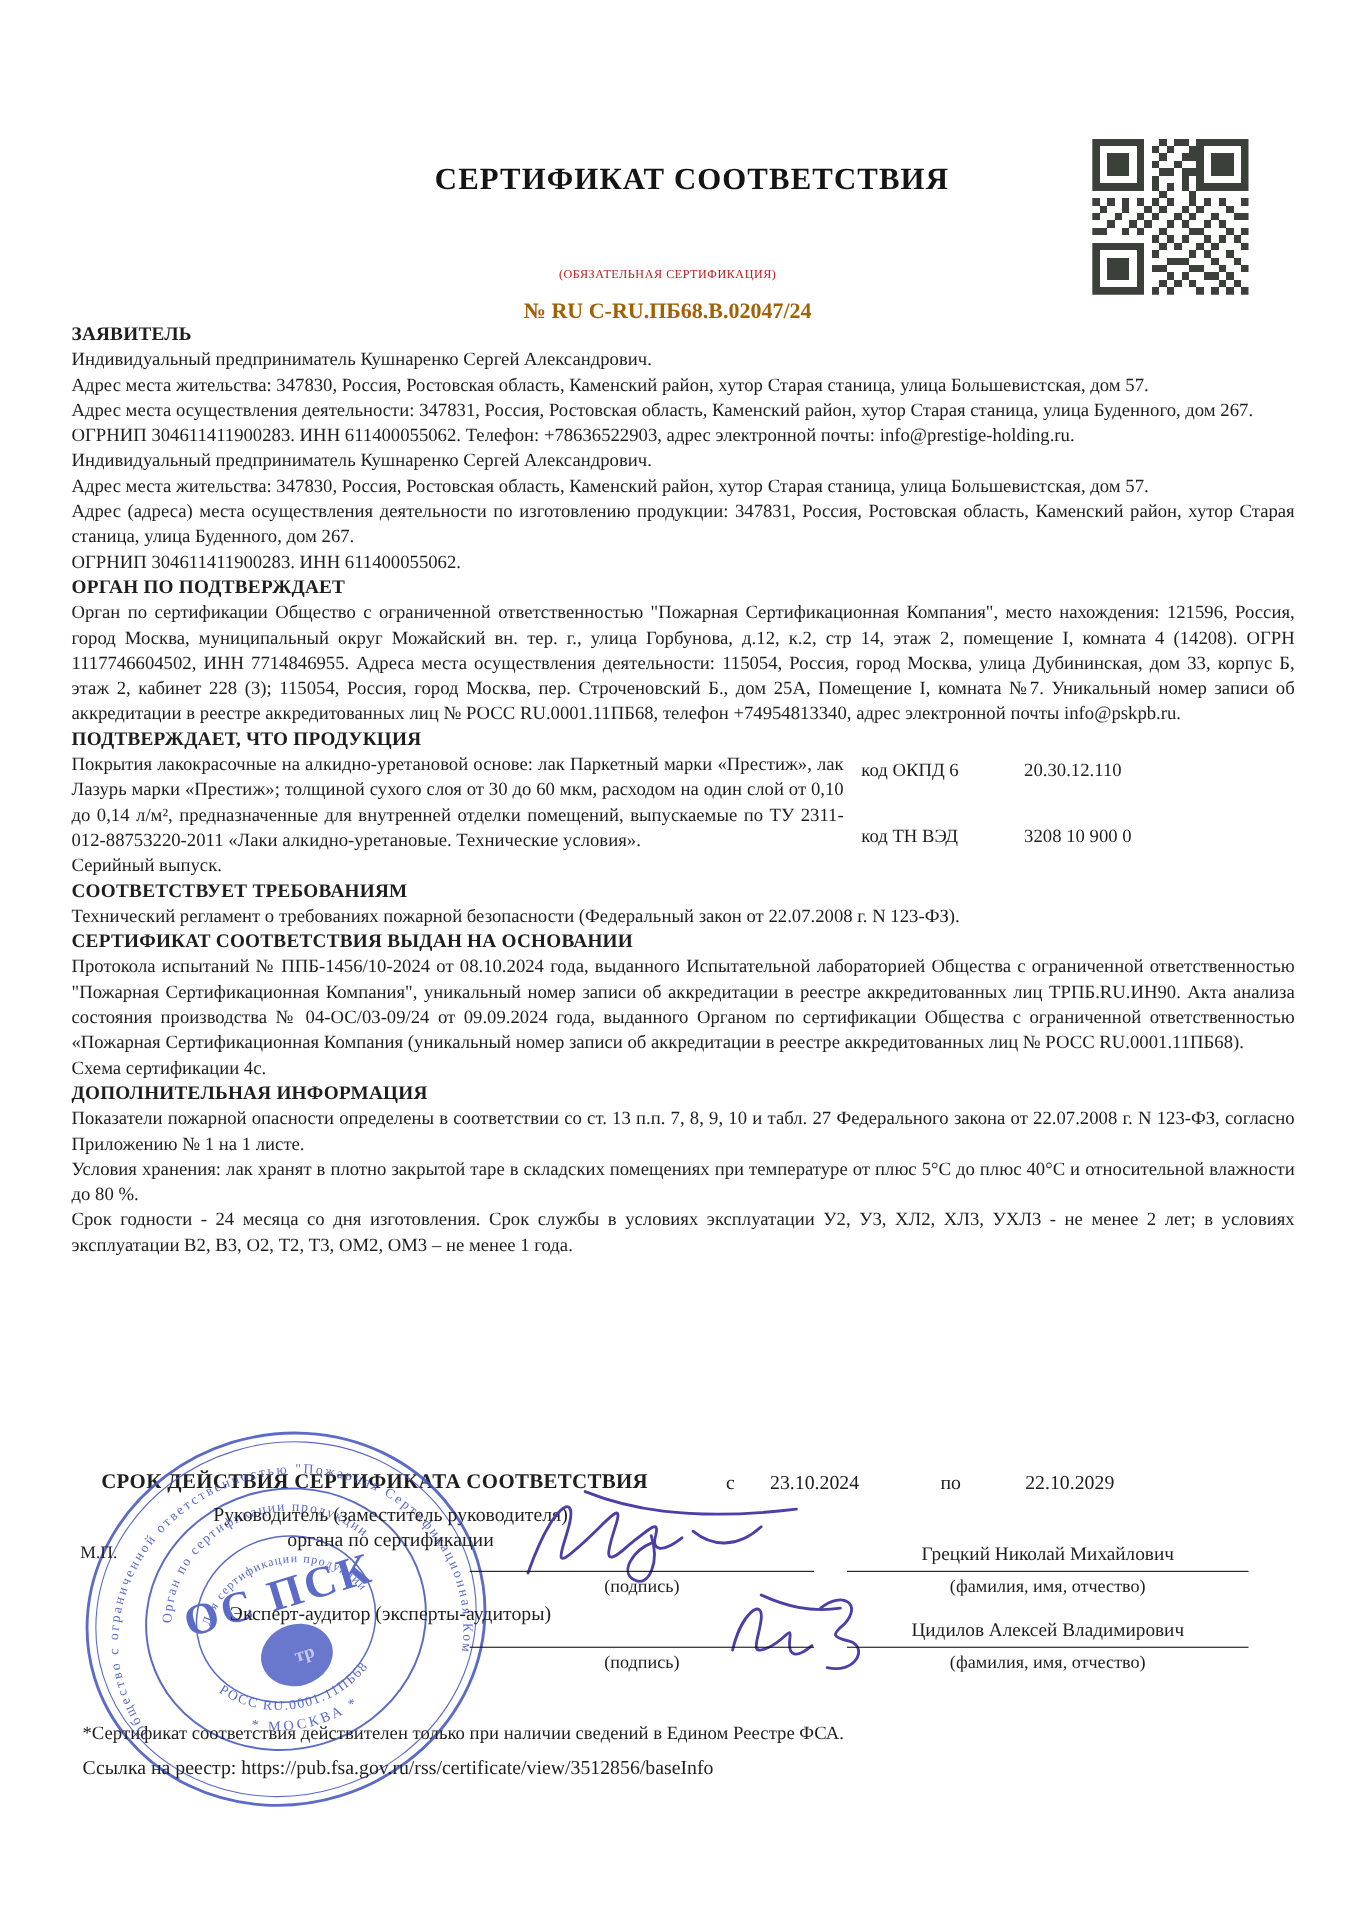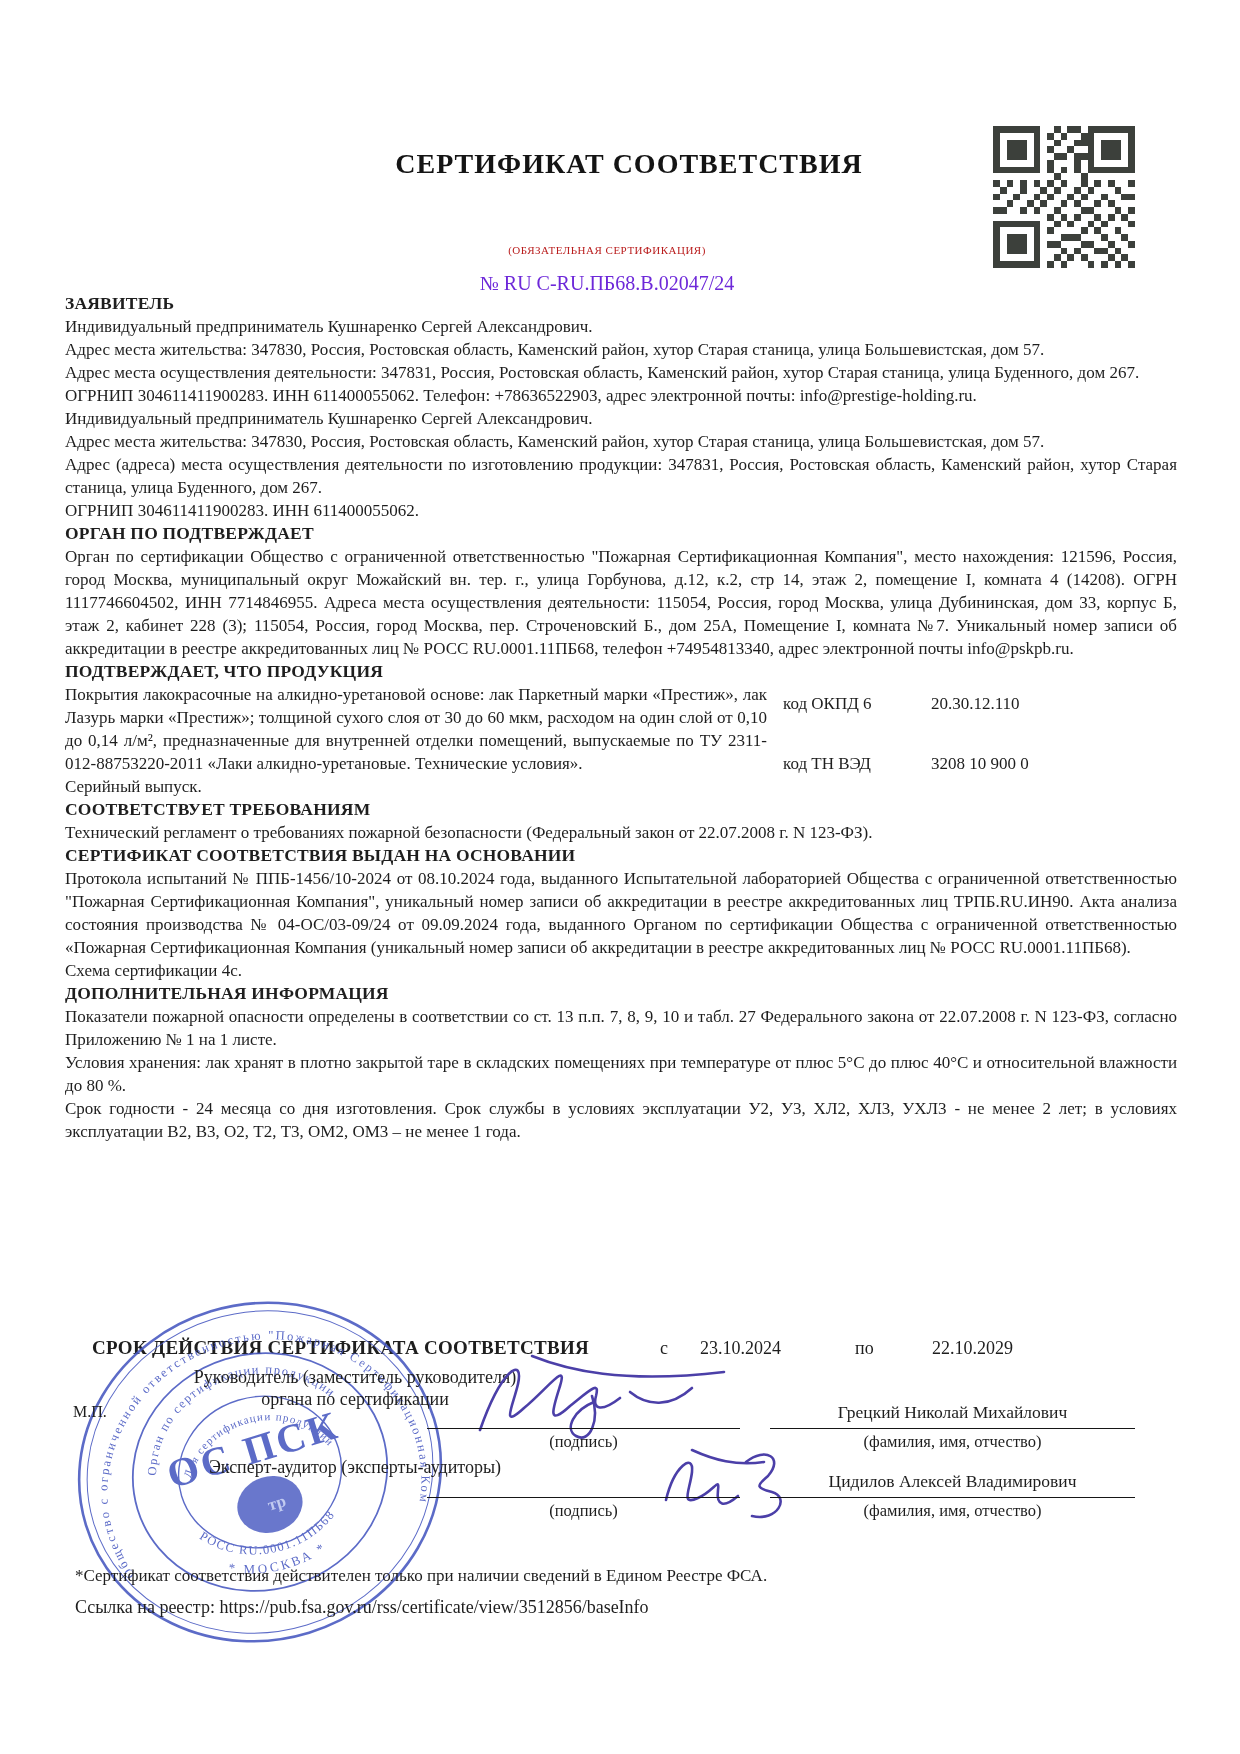--- a/index.html
+++ b/index.html
@@ -6,28 +6,28 @@
   html,body { background:#e8e8e8; }
   .page {
     position:relative; width:1240px; height:1754px; margin:0 auto;
     background:#ffffff; overflow:hidden;
     font-family:"Liberation Serif","DejaVu Serif",serif; color:#1e1e1e;
   }
   
   .header { position:absolute; left:0; top:148px; width:1214px; text-align:center; }
   .doc-title { font-size:28px; font-weight:bold; letter-spacing:1px; color:#141414;padding-left:44px; }
   .doc-subtitle { margin-top:64px; font-size:11px; letter-spacing:0.5px; color:#b91c1c; }
-  .doc-number { margin-top:16px; font-size:20px; font-weight:normal; color:#6d28d9;text-align:center; }
+  .doc-number { margin-top:16px; font-size:20px; font-weight:bold; color:#a16207;text-align:center; }
   
   .qr { position:absolute; left:993px; top:126px; width:142px; height:142px; }
   
   .main { position:absolute; left:65px; top:292px; width:1112px;
           font-size:17px; line-height:23px; text-align:justify; }
   .sh { font-weight:bold; font-size:17.5px; text-align:left; letter-spacing:0.2px; }
-  .prod-flex { display:flex; align-items:flex-end; }
+  .prod-flex { display:flex; align-items:center; }
   .prod-left { width:702px; text-align:justify; }
   .prod-right { flex:1; padding-left:16px; text-align:left; }
   .code-row { display:flex; line-height:23px; }
   .code-row + .code-row { margin-top:37px; }
   .code-lbl { width:148px; }
   .code-val { flex:1; }
   
   .validity { position:absolute; left:0; top:1337px; width:1240px; height:28px; font-size:18px; }
   .validity .vlabel { position:absolute; left:92px; top:0; font-size:19px; font-weight:bold; letter-spacing:0.3px; }
   .v-from-lbl { position:absolute; left:660px; top:1px; }

